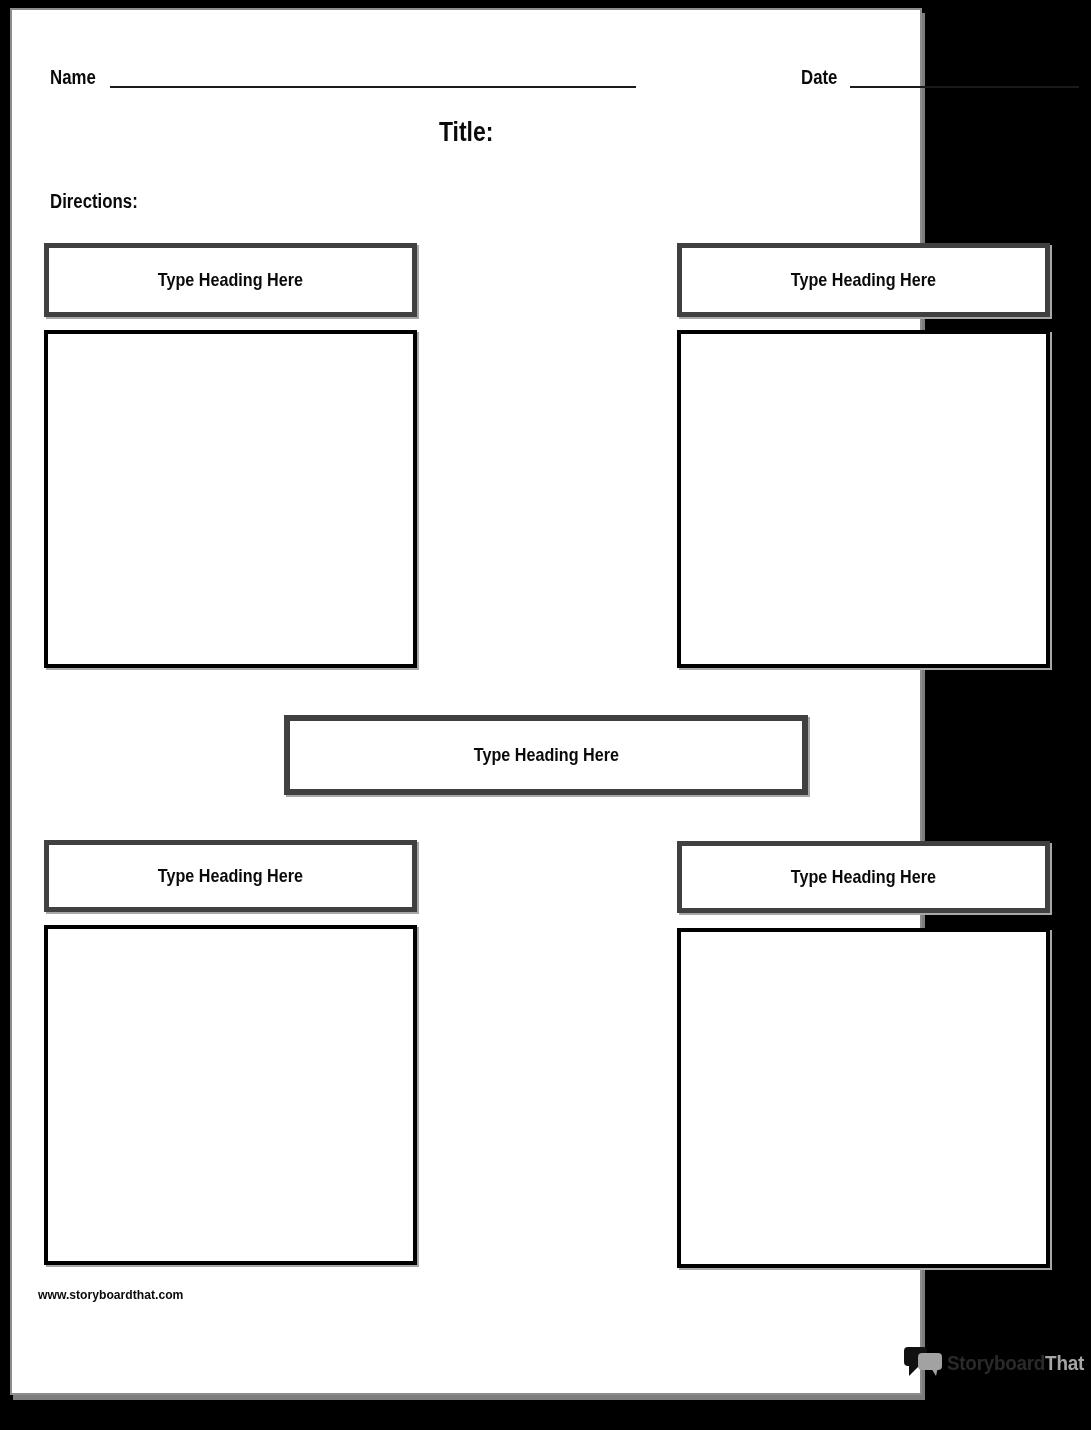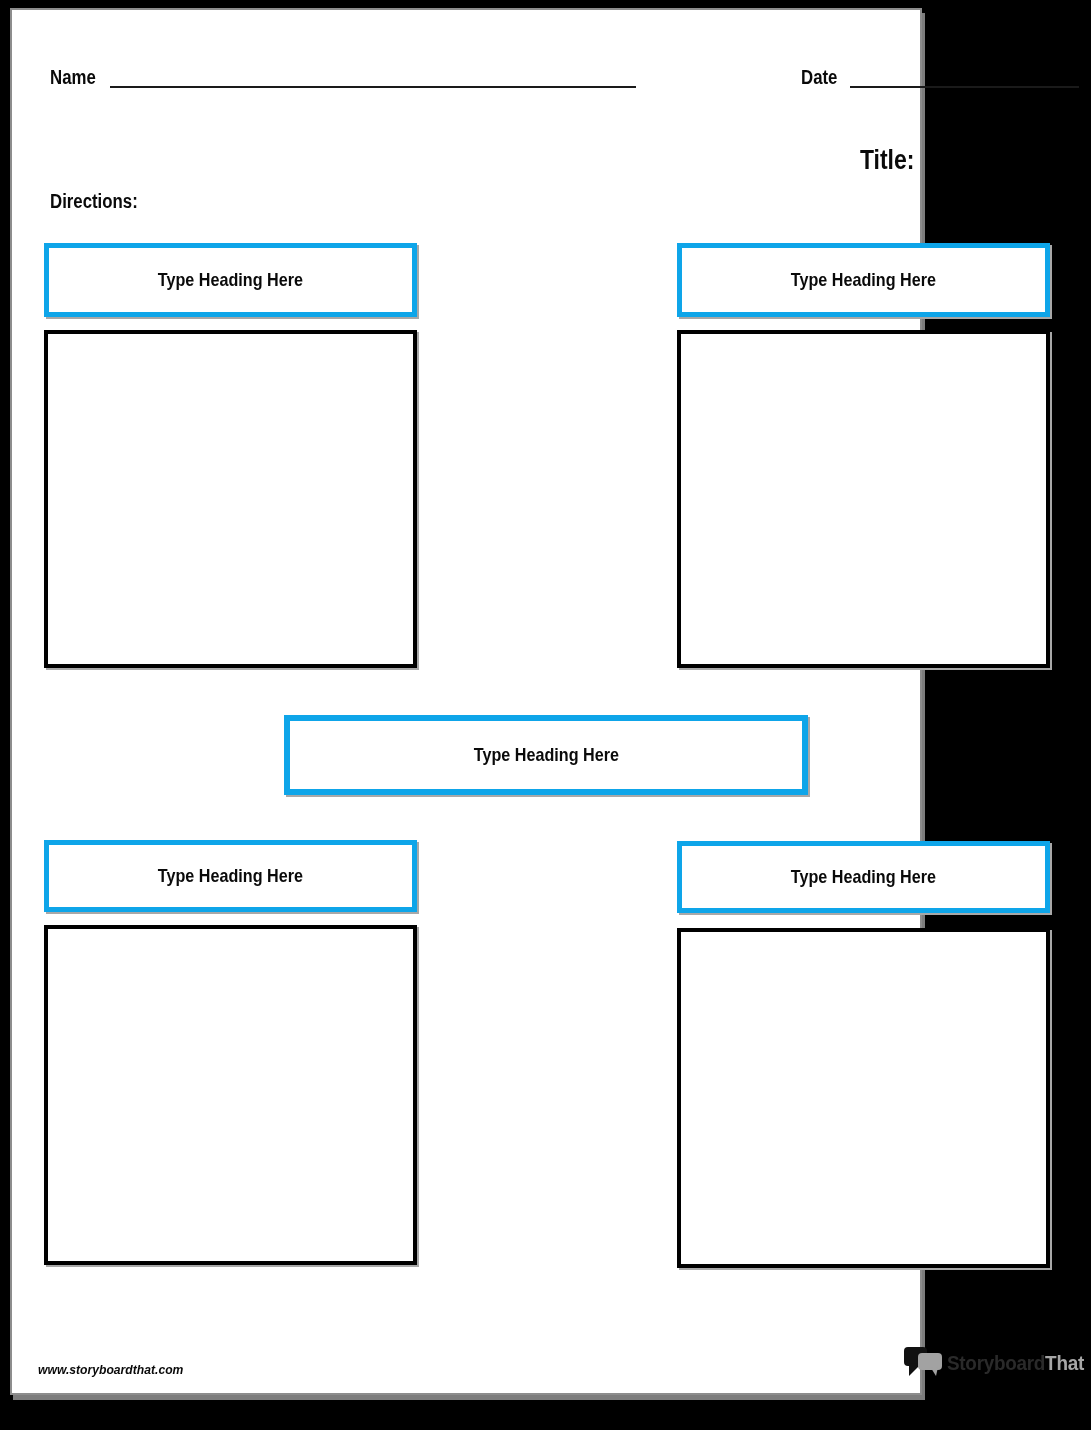--- a/index.html
+++ b/index.html
@@ -20,49 +20,49 @@
   .field-label {
     font-weight:bold; font-size:20px; color:#0a0a0a; line-height:22px;
     display:inline-block; transform:scaleX(0.84); transform-origin:left bottom;
     white-space:nowrap;
   }
   .field-line {
     flex:1; border-bottom:2px solid #1a1a1a; height:20px; margin-left:6px;
   }
 
   .title {
-    left:0; top:106px; width:100%; text-align:right;margin-top:28px;
+    left:0; top:106px; width:100%; text-align:center;
   }
   .title span {
     font-weight:bold; font-size:28px; color:#0a0a0a;
     display:inline-block; transform:scaleX(0.82); transform-origin:center bottom;
   }
 
   .directions { left:38px; top:180px; }
   .directions span {
     font-weight:bold; font-size:20px; color:#0a0a0a;
     display:inline-block; transform:scaleX(0.84); transform-origin:left bottom;
   }
 
   .hbox {
-    background:#fff; border:5px solid #0ea5e9;
+    background:#fff; border:5px solid #404040;
     display:flex; align-items:center; justify-content:center;
     box-shadow:2px 2px 0 #a8a8a8;
   }
   .hbox span {
     font-weight:bold; font-size:19px; color:#0a0a0a; white-space:nowrap;
     display:inline-block; transform:scaleX(0.85); transform-origin:center center;
   }
   .cbox {
     background:#fff; border:4px solid #000;
     box-shadow:2px 2px 0 #a8a8a8;
   }
 
   .website {
-    left:26px; top:1350px;font-style:italic;
+    left:26px; top:1275px;
   }
   .website span {
     font-weight:bold; font-size:13.5px; color:#0a0a0a;
     display:inline-block; transform:scaleX(0.9); transform-origin:left top;
     white-space:nowrap;
   }
 
   .logo {
     left:891px; top:1336px; display:flex; align-items:center;
   }

